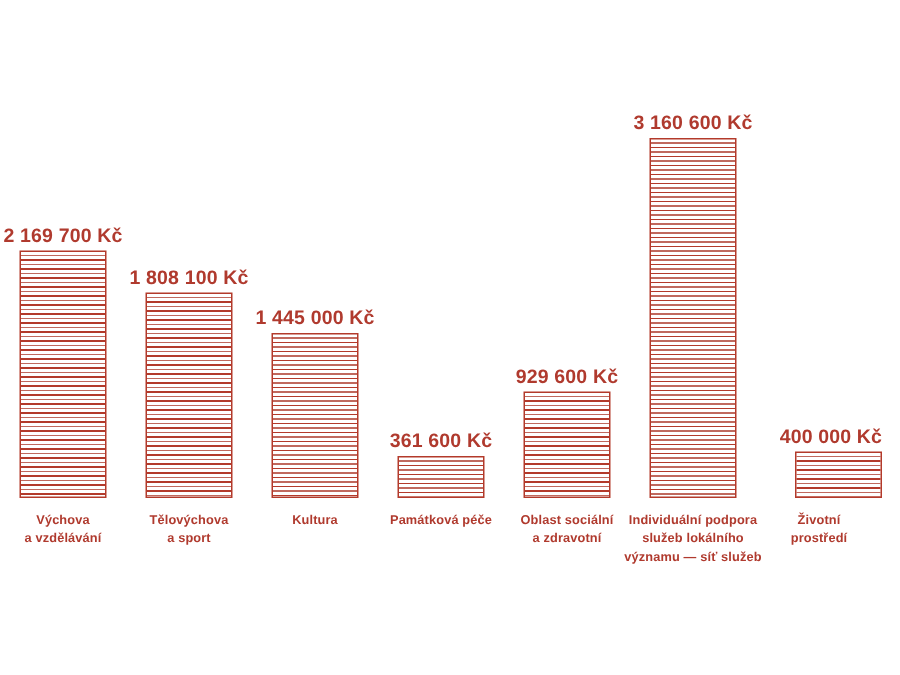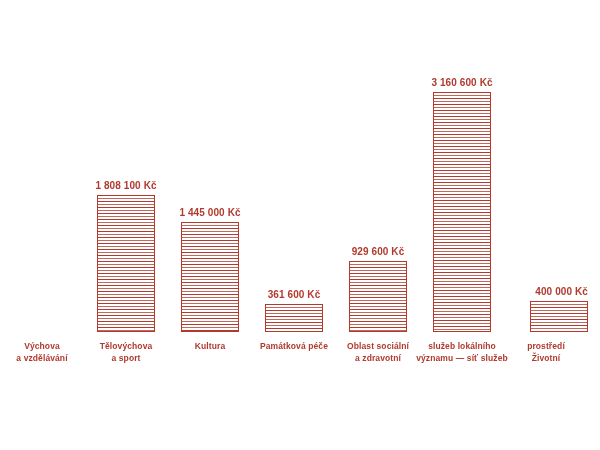--- a/index.html
+++ b/index.html
@@ -28,21 +28,21 @@
   }
   .bar-group {
     position: absolute;
     bottom: 118px;            
     width: 84px;
     display: flex;
     flex-direction: column;
     align-items: center;
   }
   .value-label {
-    font-size: 10px;
+    font-size: 13px;
     font-weight: bold;
     color: #b03a2e;
     letter-spacing: 0.1px;
     white-space: nowrap;
     margin-bottom: 4px;
     line-height: 1;
   }
   .bar {
     width: 58px;
     box-sizing: border-box;
@@ -72,20 +72,24 @@
     line-height: 1.45;
     letter-spacing: 0.1px;
   }
 </style>
 </head>
 <body>
 
 <div id="chart-root">
   <div class="plot-area">
 
+    <div class="bar-group" style="left:0px;">
+      <div class="value-label">2 169 700 Kč</div>
+      <div class="bar" style="height:165px;"></div>
+    </div>
     <div class="cat-label" style="left:-10px;">
       <div>Výchova</div>
       <div>a vzdělávání</div>
     </div>
 
     <div class="bar-group" style="left:84px;">
       <div class="value-label">1 808 100 Kč</div>
       <div class="bar" style="height:137px;"></div>
     </div>
     <div class="cat-label" style="left:74px;">
@@ -116,27 +120,28 @@
     <div class="cat-label" style="left:326px;text-align:center;">
       <div>Oblast sociální</div>
       <div>a zdravotní</div>
     </div>
 
     <div class="bar-group" style="left:420px;">
       <div class="value-label">3 160 600 Kč</div>
       <div class="bar" style="height:240px;"></div>
     </div>
     <div class="cat-label" style="left:410px;">
+      <div>Individuální podpora</div>
       <div>služeb lokálního</div>
       <div>významu — síť služeb</div>
     </div>
 
     <div class="bar-group" style="left:504px;align-items:flex-end;">
       <div class="value-label">400 000 Kč</div>
       <div class="bar" style="height:31px;"></div>
     </div>
     <div class="cat-label" style="left:494px;">
+      <div>Životní</div>
       <div>prostředí</div>
-      <div>Životní</div>
     </div>
 
   </div>
 </div>
 
 </body></html>

